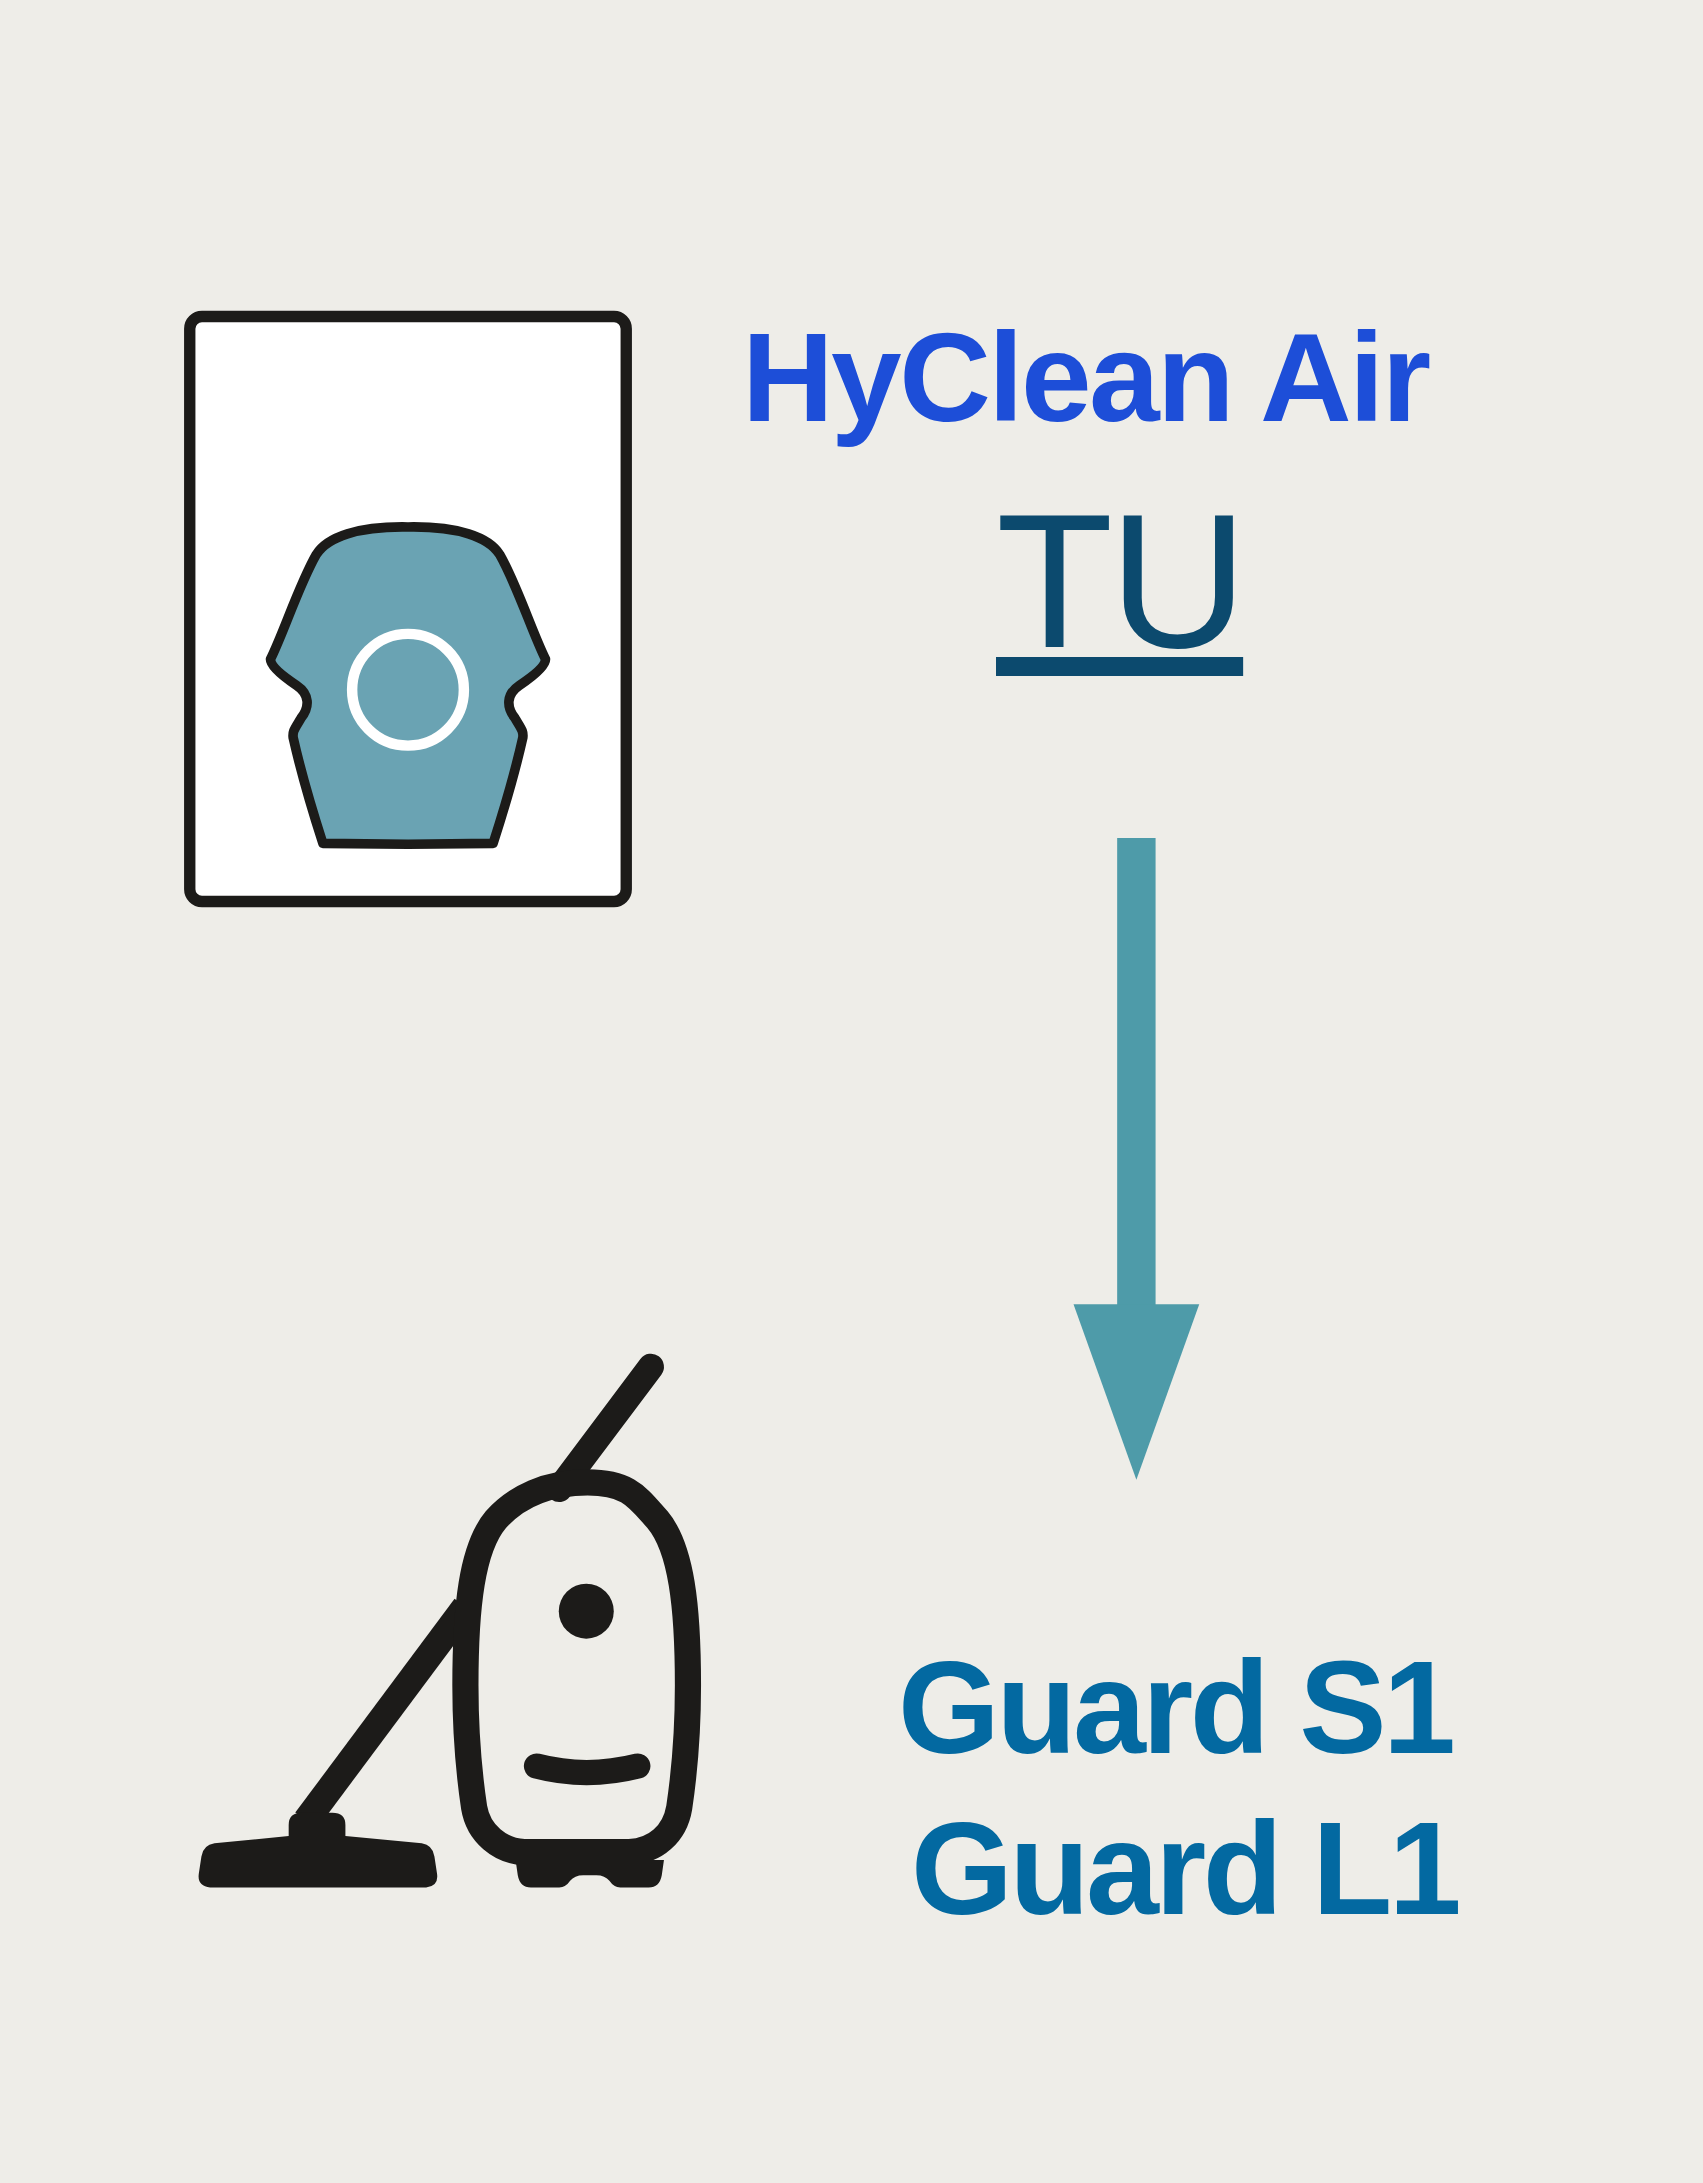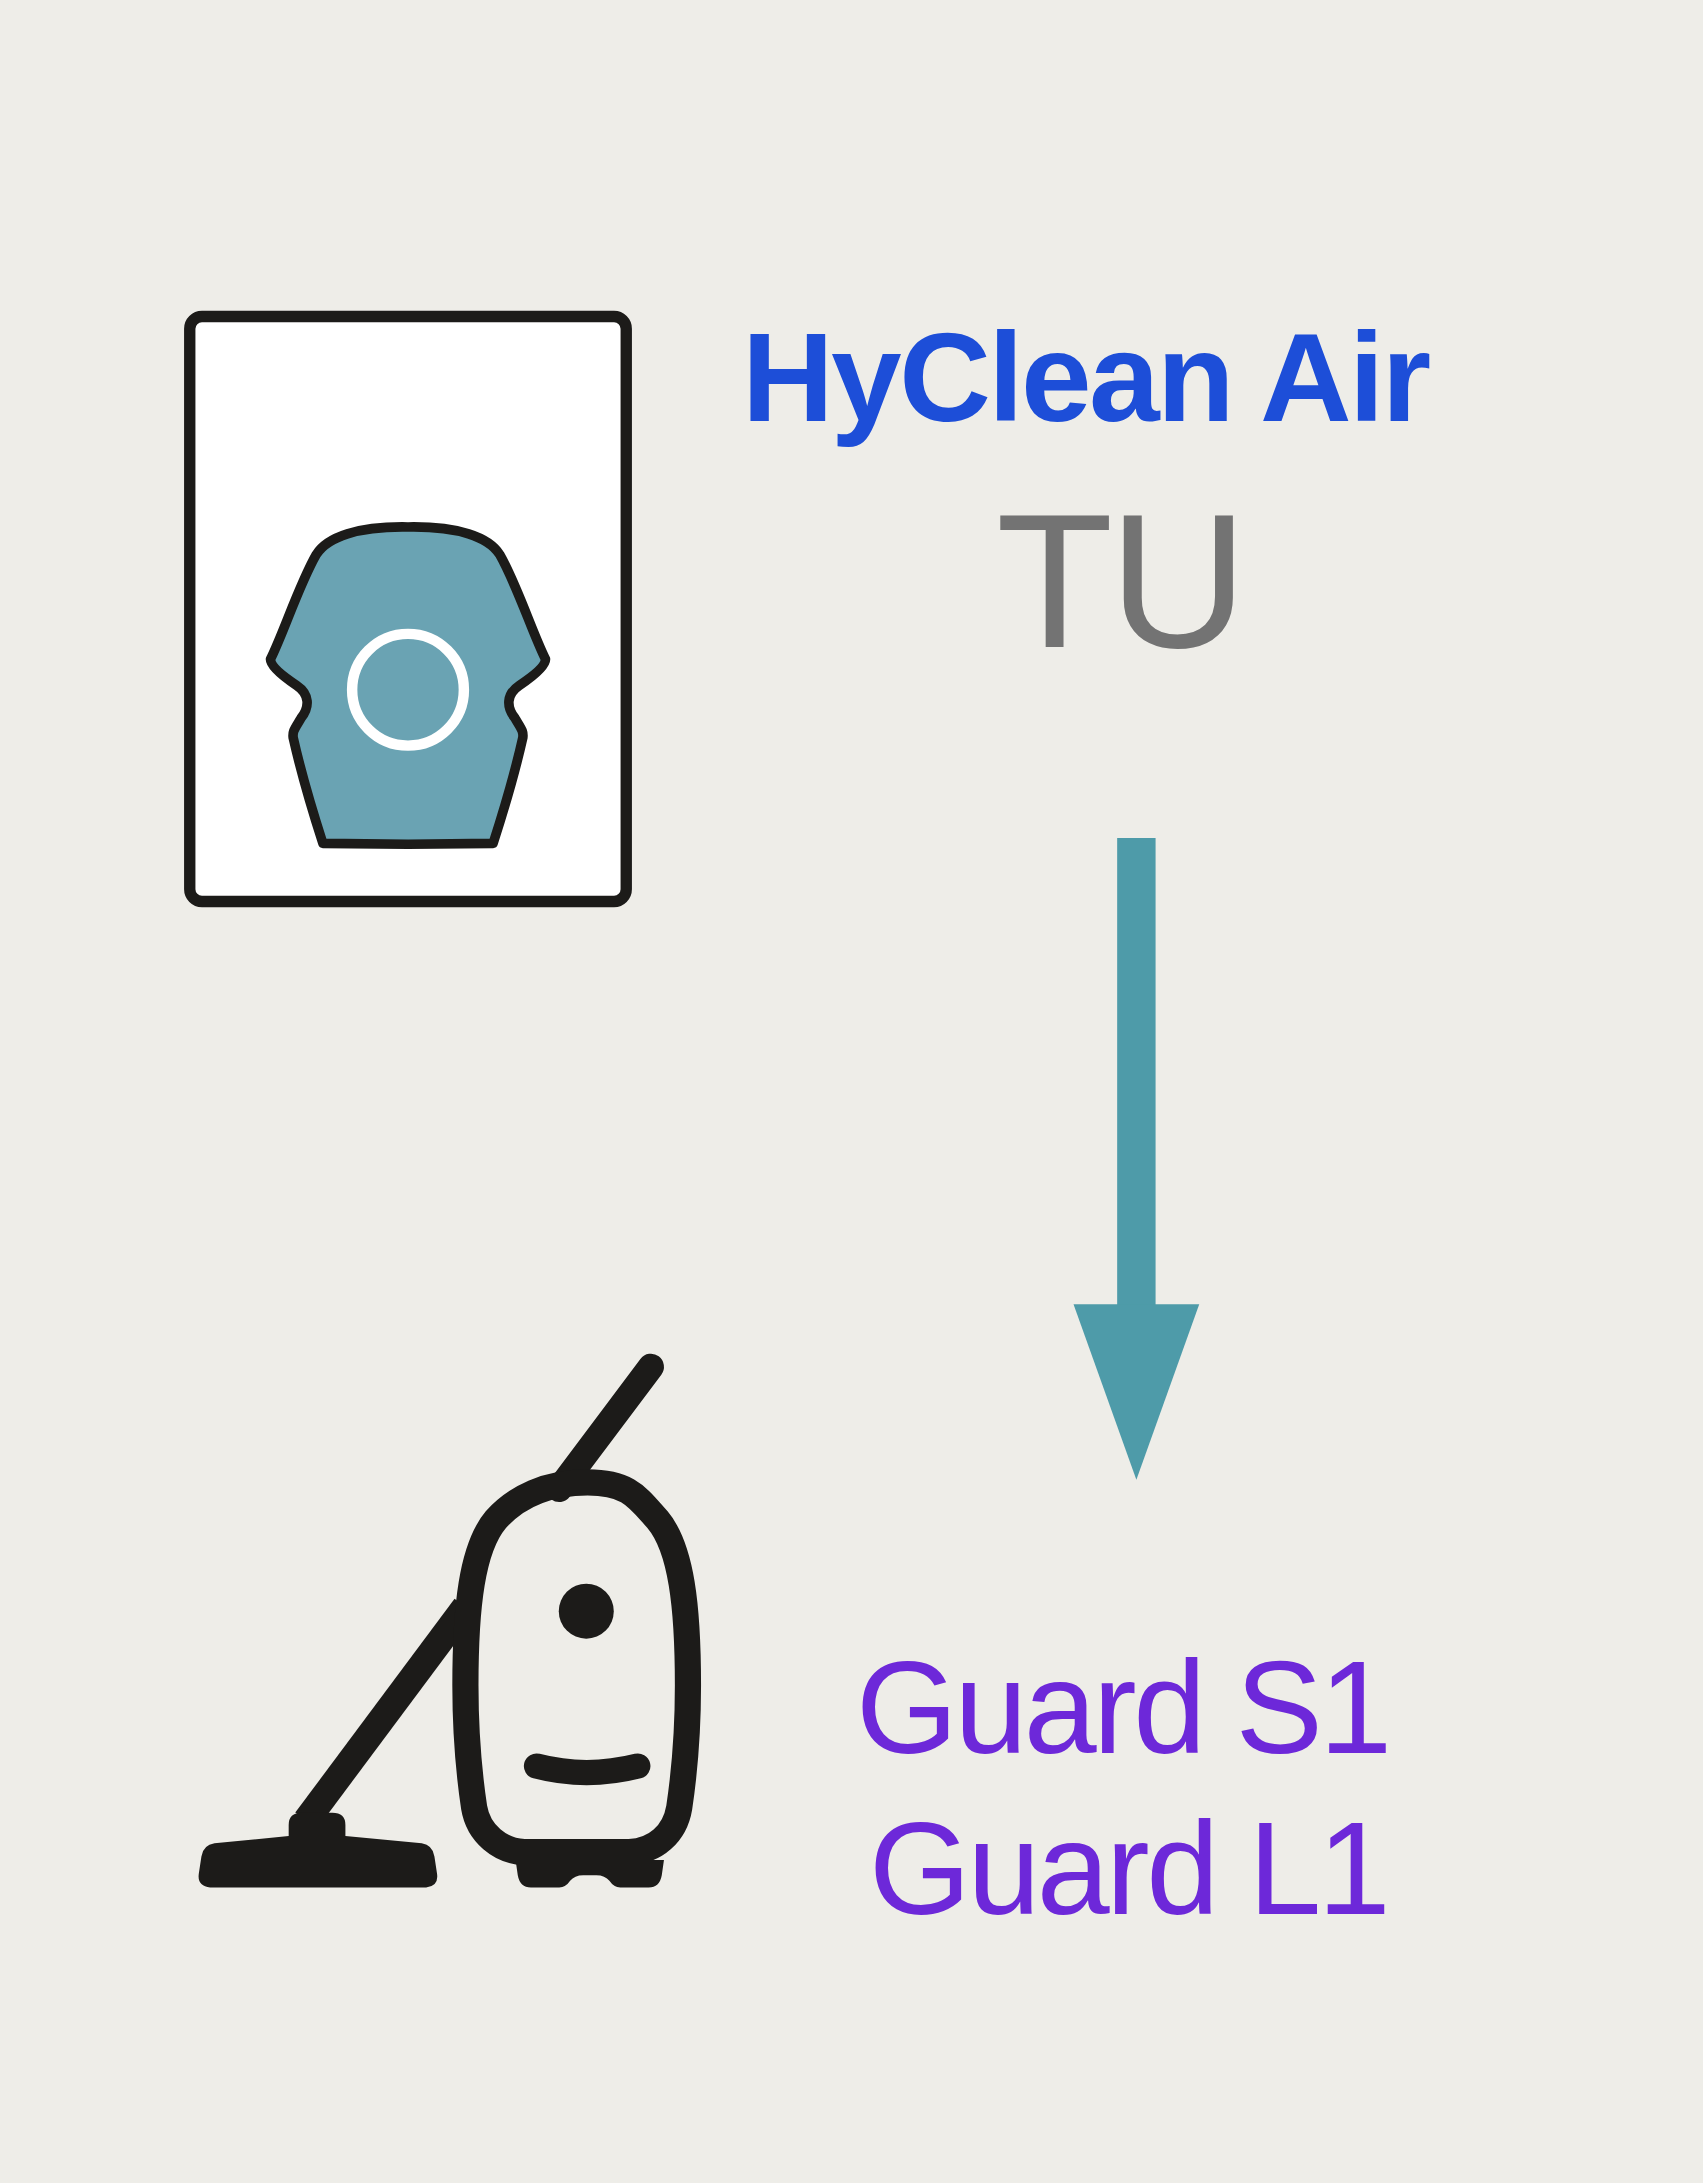--- a/index.html
+++ b/index.html
@@ -1,20 +1,20 @@
 <!DOCTYPE html>
 <html style="font-size:7px"><head>
 <meta charset="utf-8">
 <style>
   html, body { margin:0; padding:0; }
   body { width:1703px; height:2236px; background:#EEEDE8; position:relative; overflow:hidden; font-family:"Liberation Sans", sans-serif; }
   .abs { position:absolute; }
   .title { left:742px; top:314px; font-size:127px; font-weight:bold; color:#1d4ed8; letter-spacing:-2.6px; line-height:1; white-space:nowrap; }
-  .sub { left:996px; top:485px; font-size:192px; color:#737373; line-height:1; letter-spacing:-4.4px; }
-  .model { font-size:131px; font-weight:normal; color:#6d28d9; line-height:1; letter-spacing:-3.5px; white-space:nowrap; }
+  .sub { left:996px; top:485px; font-size:192px; color:#0c4a6e; line-height:1; letter-spacing:-4.4px;text-decoration:underline; }
+  .model { font-size:131px; font-weight:bold; color:#0369a1; line-height:1; letter-spacing:-3.5px; white-space:nowrap;margin-left:42px; }
   .m1 { left:856px; top:1642px; }
   .m2 { left:869px; top:1803px; }
 </style>
 </head>
 <body>
 
 <svg class="abs" style="left:183px;top:310px;" width="450" height="598" viewBox="0 0 1030 1370">
   <rect x="15" y="15" width="1000" height="1340" rx="28" ry="28" fill="#FFFFFF" stroke="#1C1B19" stroke-width="26"></rect>
   <path d="M515 497 C400 495 330 520 305 560 C265 630 230 740 200 800 C200 820 245 850 260 860 C290 880 290 910 270 935 C255 960 250 965 252 980 C270 1060 300 1160 320 1222 L515 1224 L710 1222 C730 1160 760 1060 778 980 C780 965 775 960 760 935 C740 910 740 880 770 860 C785 850 830 820 830 800 C800 740 765 630 725 560 C700 520 630 495 515 497 Z" fill="#6AA3B3" stroke="#1C1B19" stroke-width="22" stroke-linejoin="round"></path>
   <circle cx="515" cy="870" r="128" fill="none" stroke="#FFFFFF" stroke-width="24"></circle>

